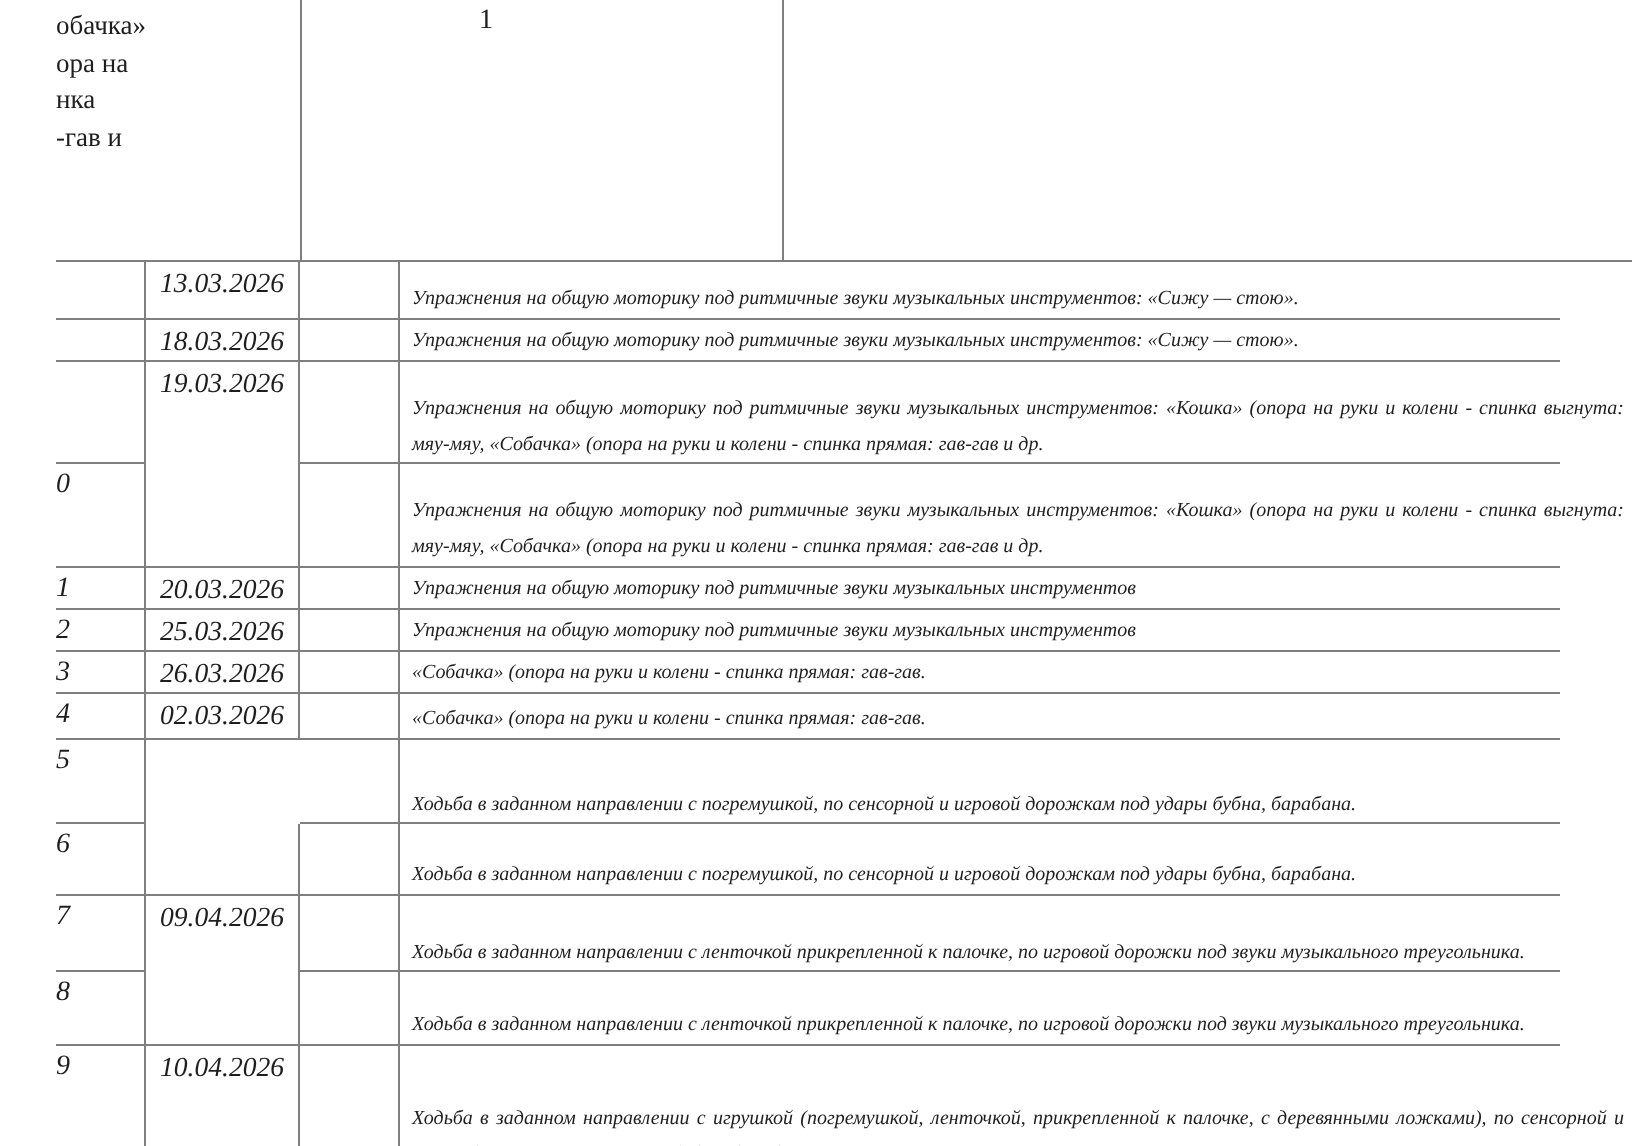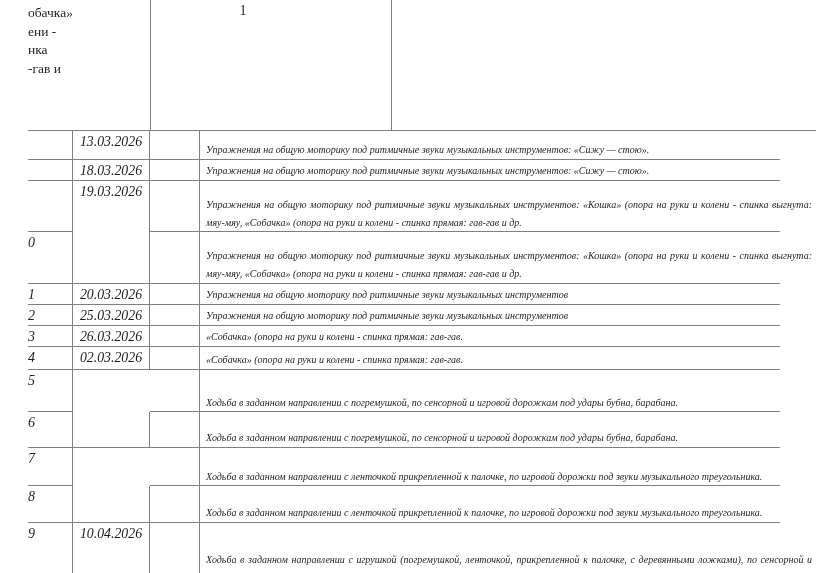--- a/index.html
+++ b/index.html
@@ -89,21 +89,21 @@
   .r12{top:523px;height:64px;}
 </style>
 </head>
 <body>
 
 <div id="page">
 
   <div class="topsec">
     <div class="top-text">
       <div>обачка»</div>
-      <div>ени -</div>
+      <div>ора на</div>
       <div>нка</div>
       <div>-гав и</div>
     </div>
     <div class="top-count">1</div>
     <div class="vline vl-a"></div>
     <div class="vline vl-b"></div>
   </div>
   <div class="hline-top"></div>
 
   <div class="row r0">
@@ -200,20 +200,21 @@
     <div class="cell date"></div>
     <div class="cell narrow"></div>
     <div class="cell desc">
         <span>Ходьба в заданном направлении с погремушкой, по сенсорной и игровой дорожкам под удары бубна, барабана.</span>
       </div>
     <div class="cell count">1</div>
   </div>
 
   <div class="row r10 split">
     <div class="cell num">7</div>
+    <div class="cell date">09.04.2026</div>
     <div class="cell narrow"></div>
     <div class="cell desc">
         <span>Ходьба в заданном направлении с ленточкой прикрепленной к палочке, по  игровой дорожки под звуки музыкального треугольника.</span>
       </div>
     <div class="cell count">1</div>
   </div>
 
   <div class="row r11">
     <div class="cell num">8</div>
     <div class="cell date"></div>

